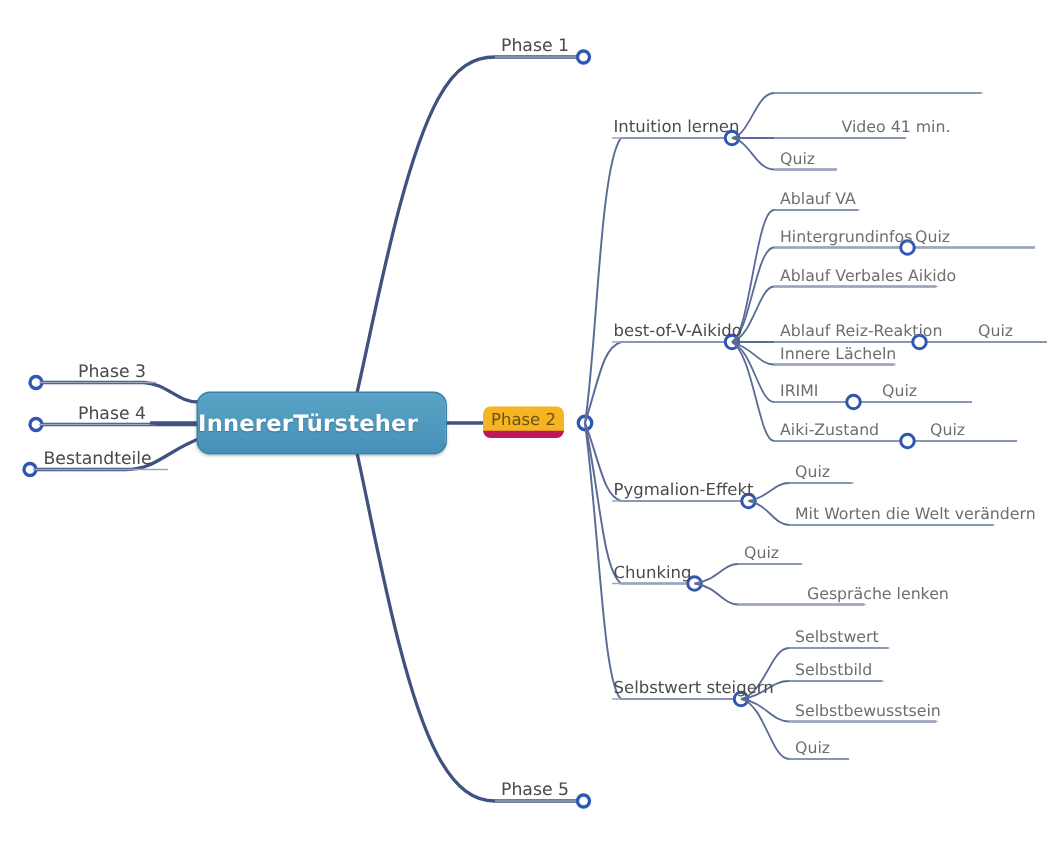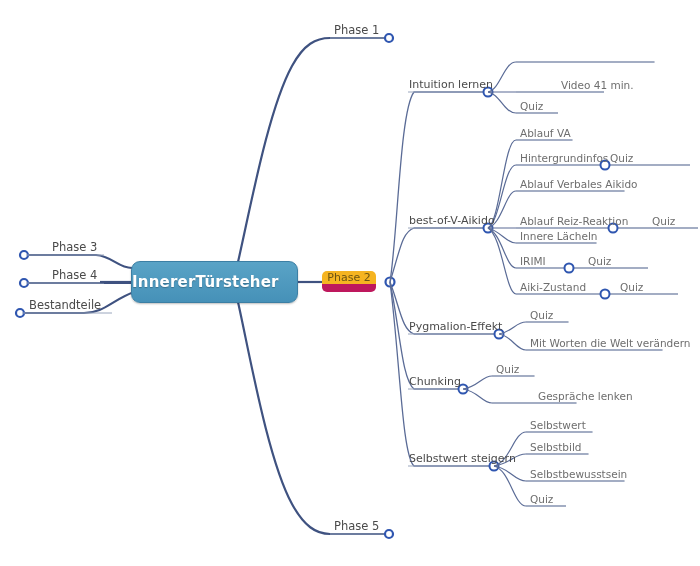--- a/index.html
+++ b/index.html
@@ -30,21 +30,21 @@
     text-shadow:0 1px 1px rgba(0,0,0,.25);
     white-space:nowrap;
   }
 
   
   .accent-node{
     position:absolute;
     box-sizing:border-box;
     background:#f5b421;
     border-radius:5px;
-    border-bottom:8px solid #be185d;
+    border-bottom:5px solid #be185d;
     display:flex;align-items:center;justify-content:center;
     color:#6b5312;
     font-size:11px;
     white-space:nowrap;
     padding:0 5px;
   }
 
   
   .label{
     position:absolute;

